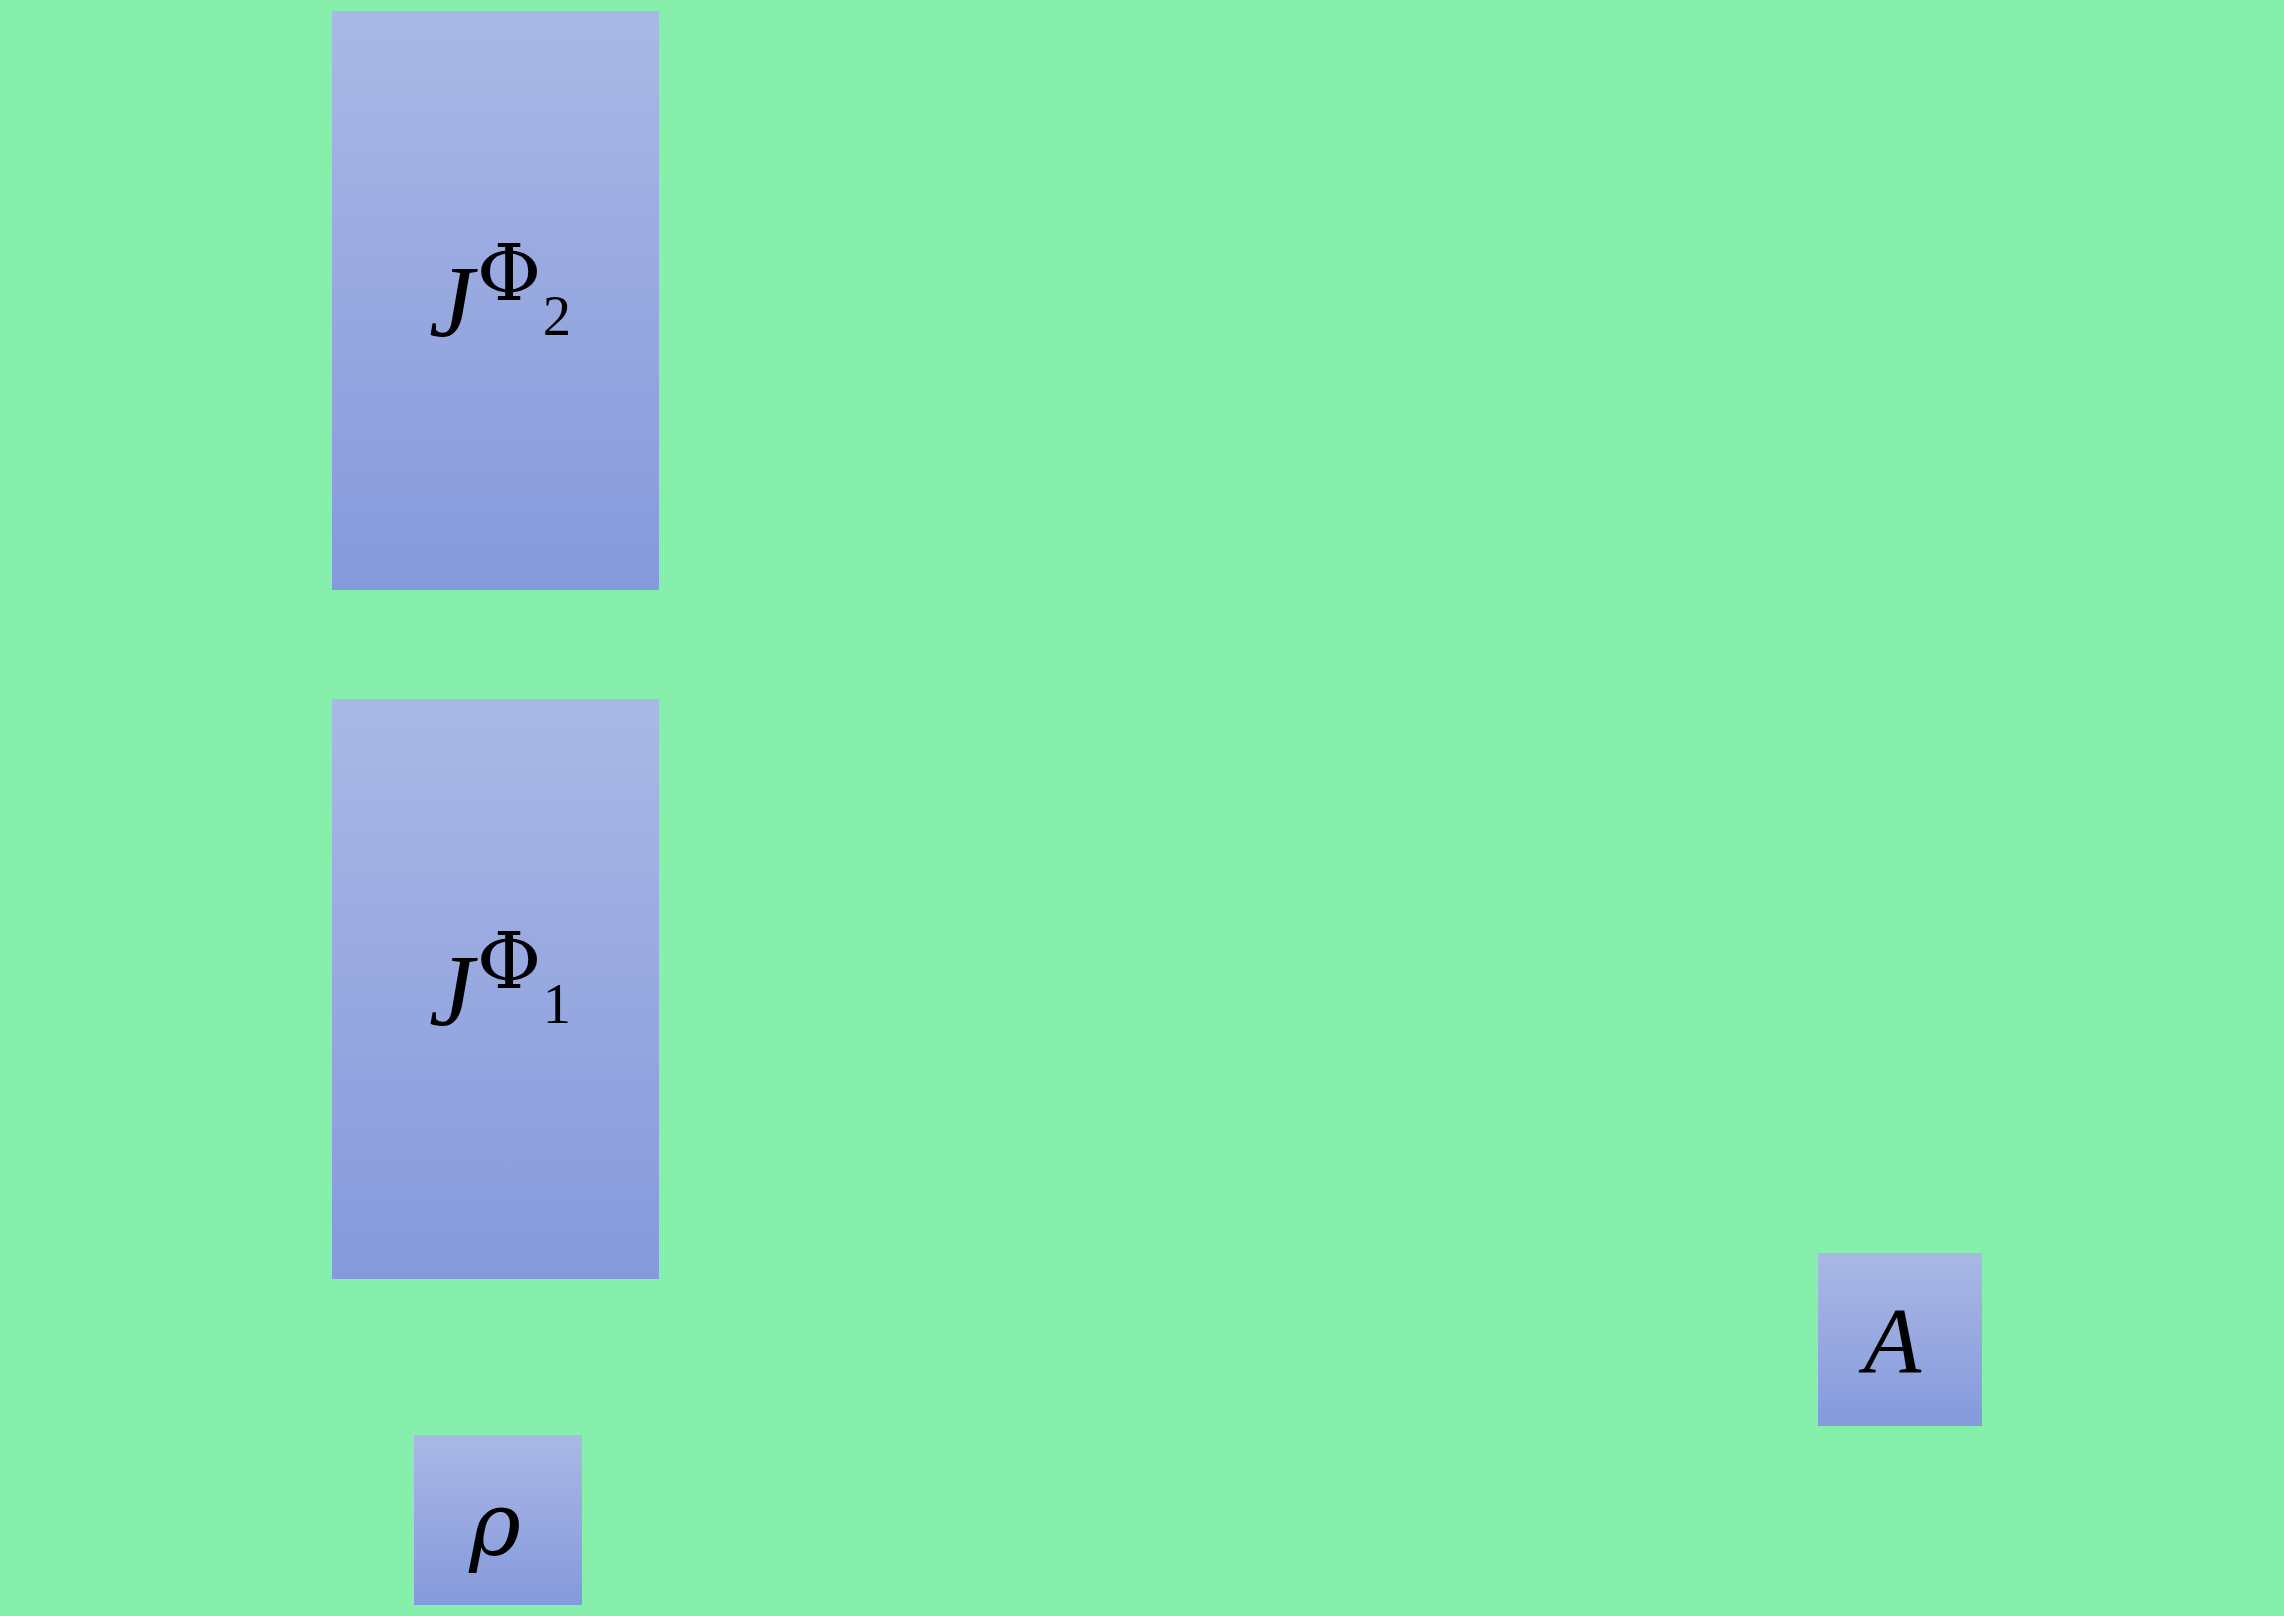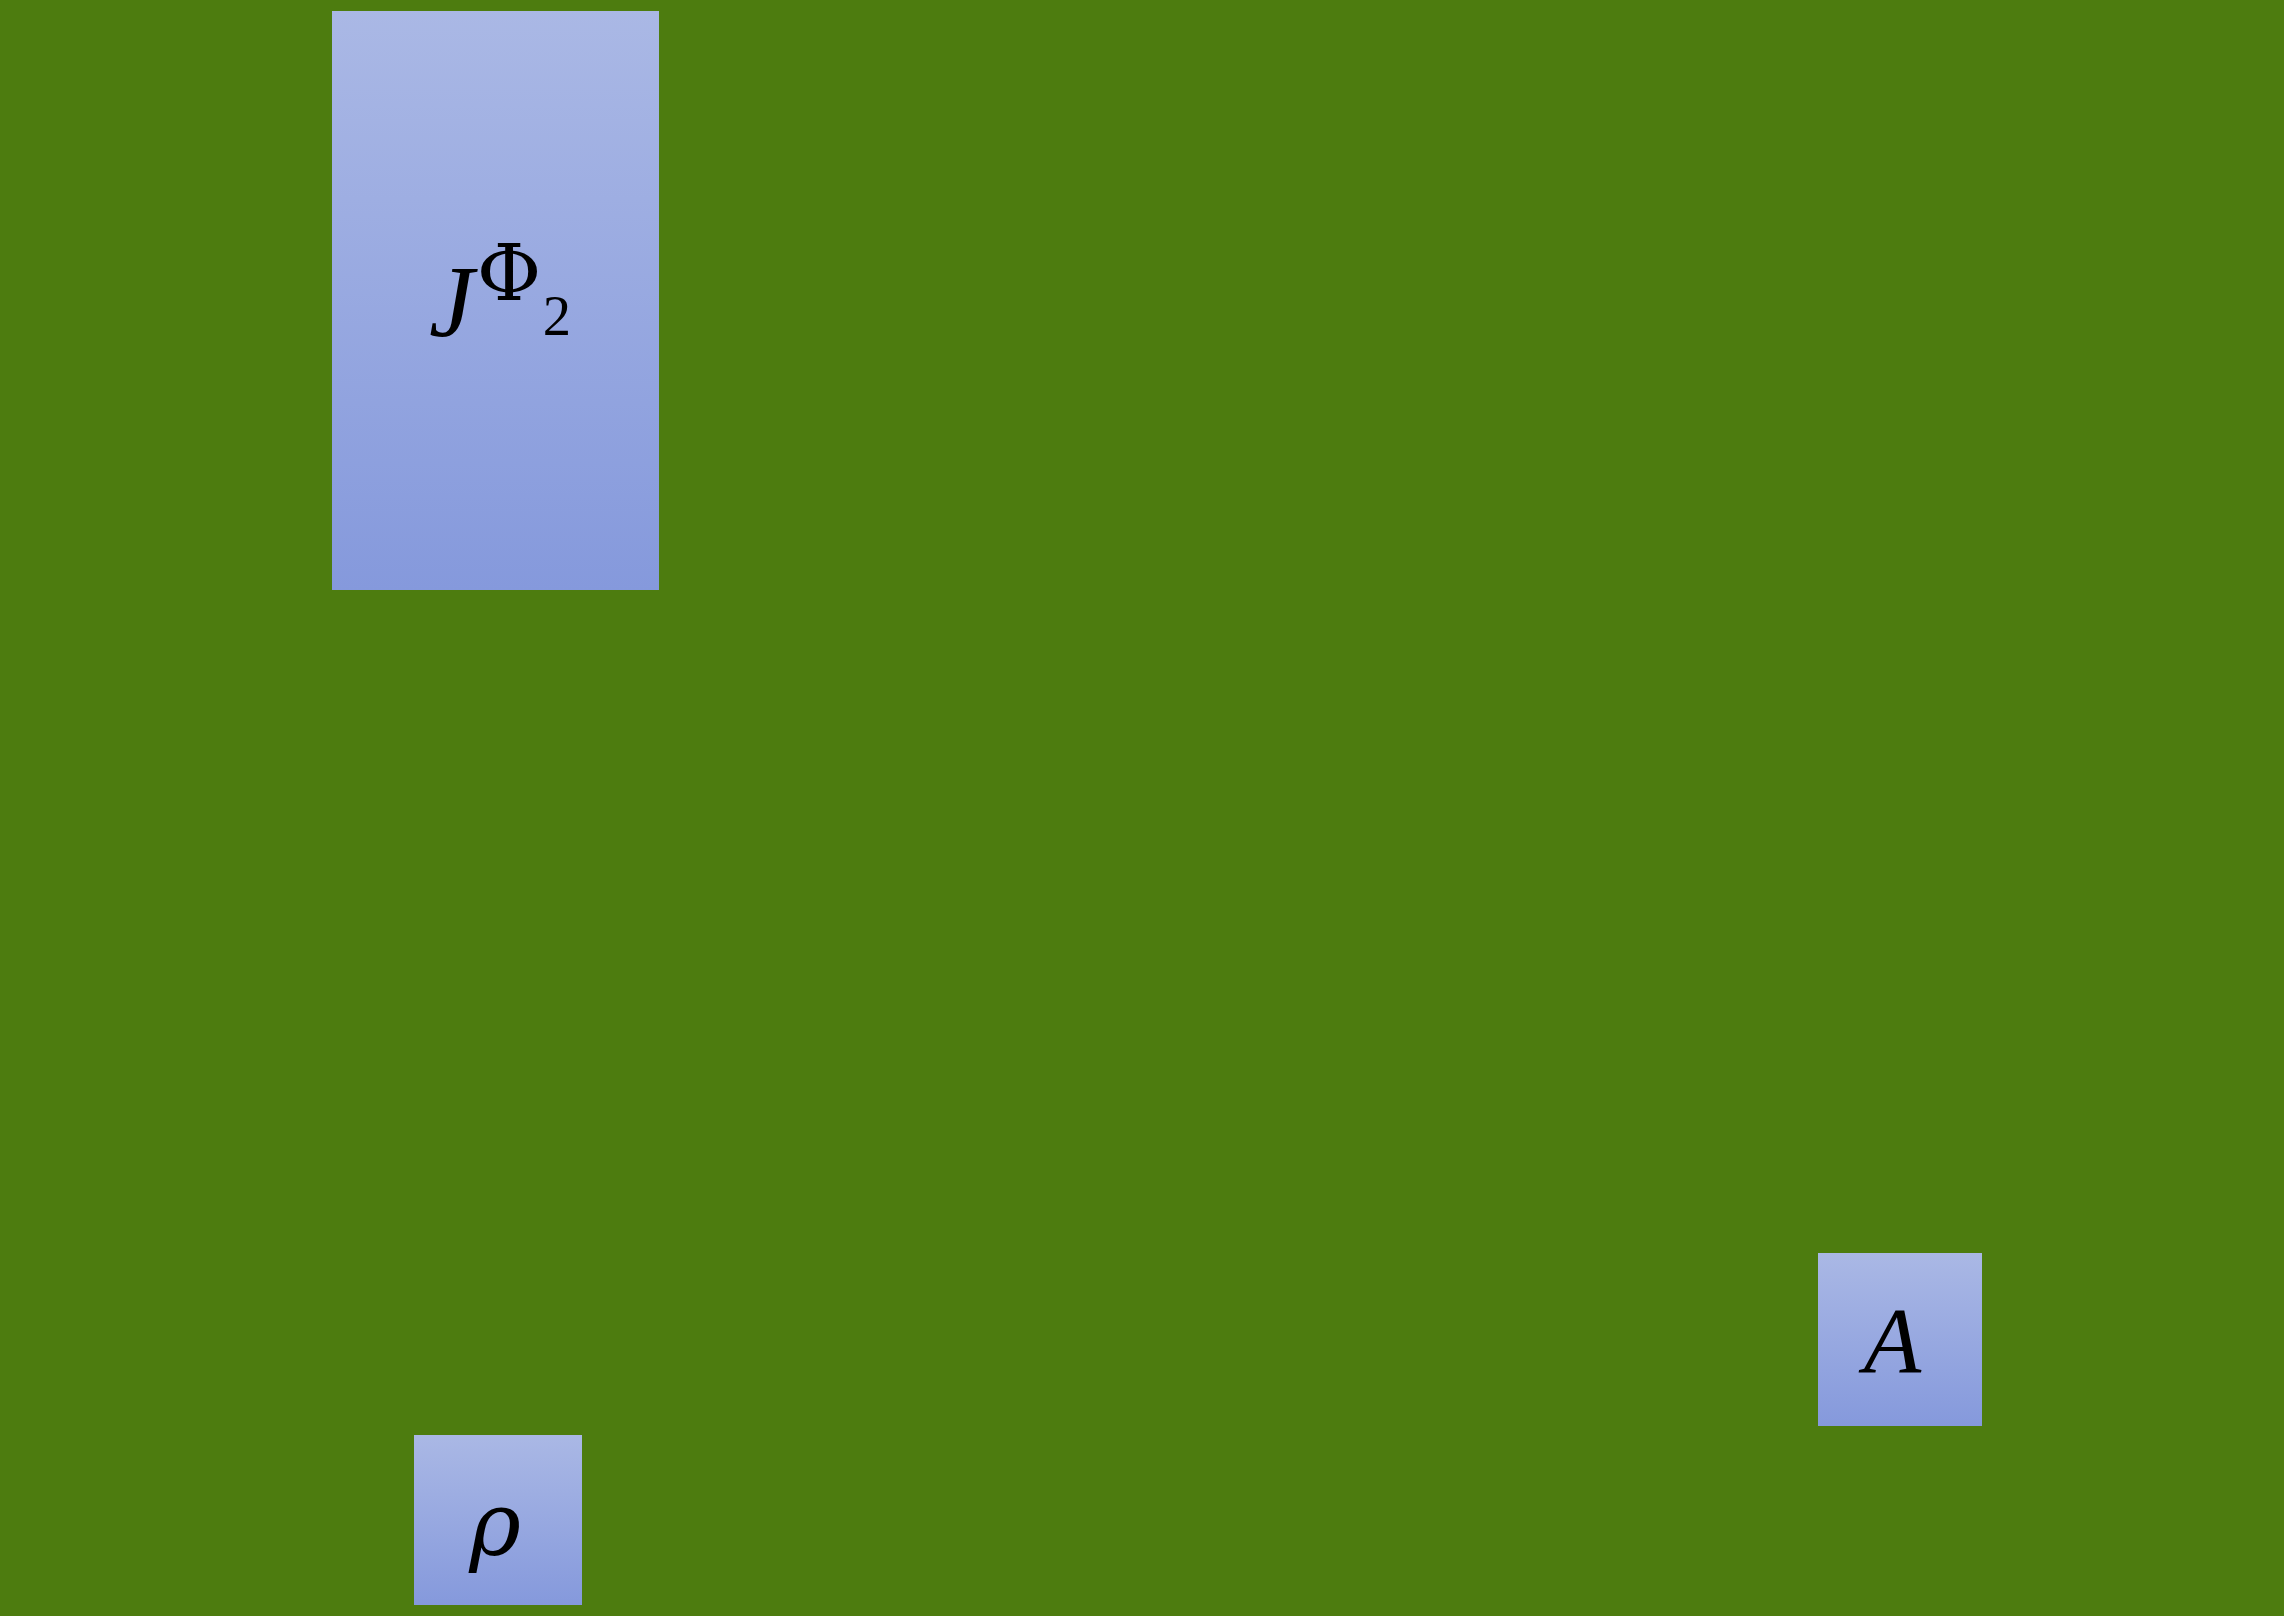--- a/index.html
+++ b/index.html
@@ -8,21 +8,21 @@
     background: #000000;
   }
   body {
     font-family: "Liberation Serif", serif;
   }
 
   #canvas {
     position: relative;
     width: 2284px;
     height: 1617px;
-    background: #4d7c0f;
+    background: #86efac;
     overflow: hidden;
   }
 
   
   .node {
     position: absolute;
     box-sizing: border-box;
     display: flex;
     align-items: center;
     justify-content: center;
@@ -101,20 +101,23 @@
 </style>
 </head>
 <body>
 
 <div id="canvas">
 
   <div id="node-j-phi2" class="node">
     <span class="label math"><span class="base-var">J</span><span class="sup">Φ</span><span class="sub-of-sup">2</span></span>
   </div>
 
+  <div id="node-j-phi1" class="node">
+    <span class="label math"><span class="base-var">J</span><span class="sup">Φ</span><span class="sub-of-sup">1</span></span>
+  </div>
 
   <div id="node-rho" class="node">
     <span class="label math"><span class="greek-var">ρ</span></span>
   </div>
 
   <div id="node-a" class="node">
     <span class="label math"><span class="base-var">A</span></span>
   </div>
 
 </div>

